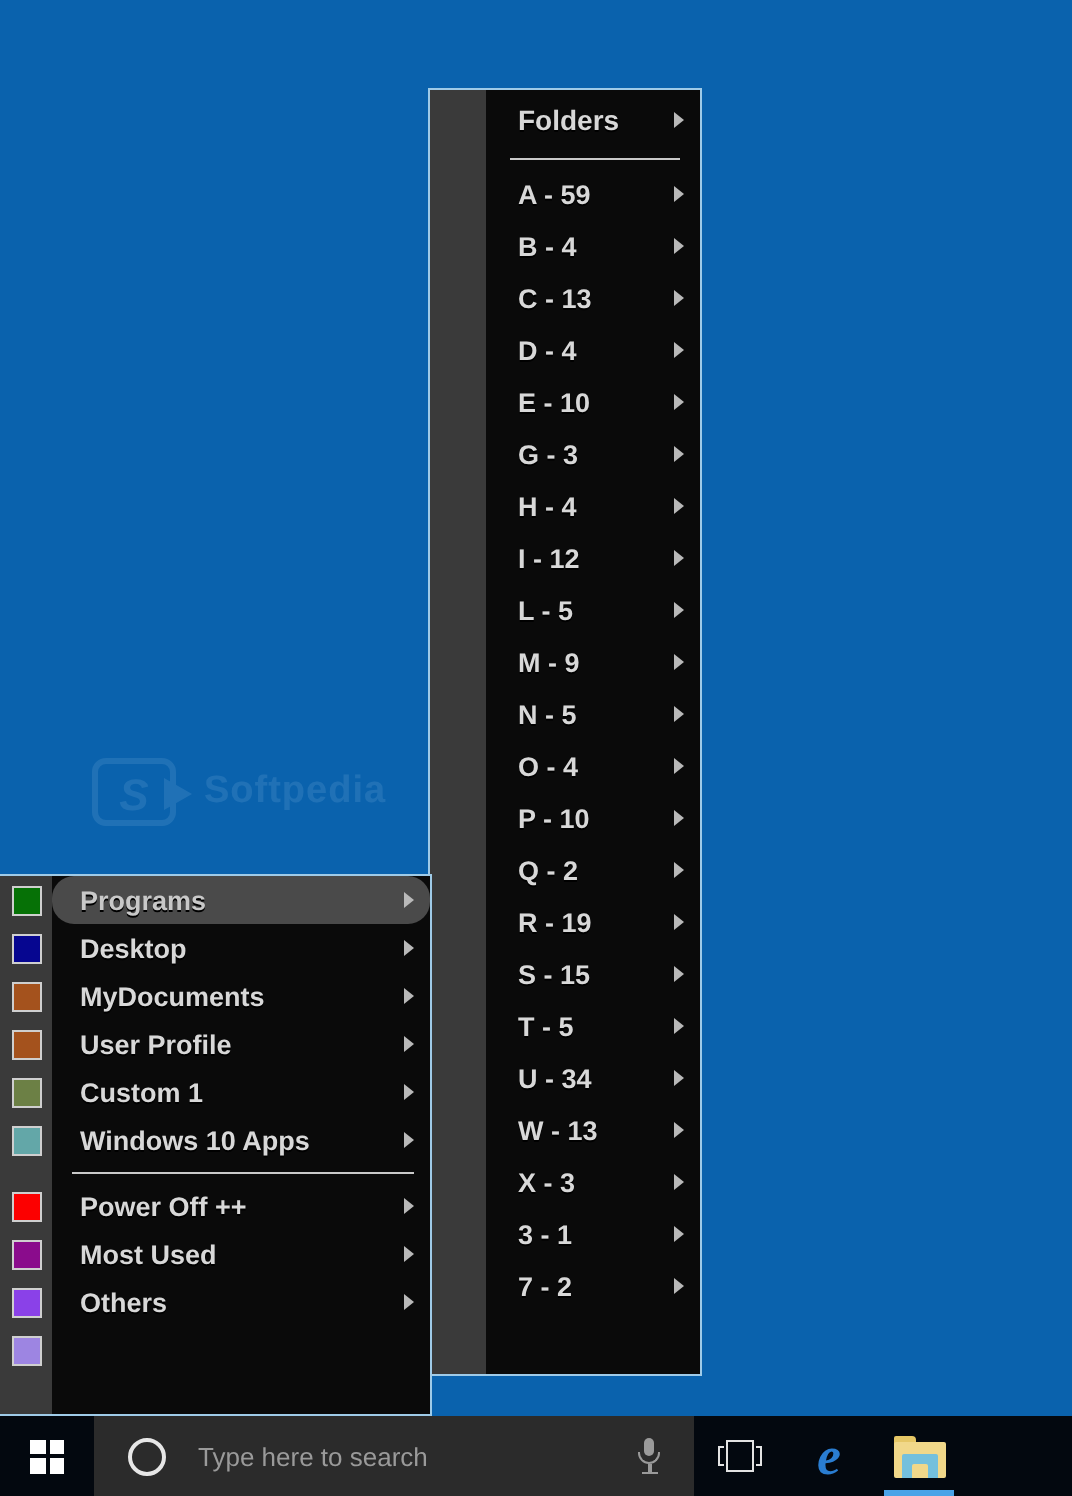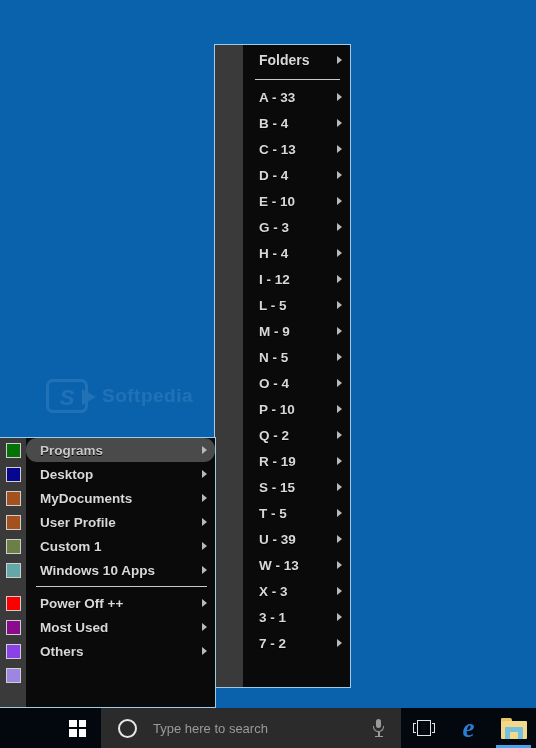--- a/index.html
+++ b/index.html
@@ -191,21 +191,20 @@
 
   
   #taskbar {
     position: absolute;
     left: 0; bottom: 0;
     width: 536px;
     height: 40px;
     background: #03080f;
     display: flex;
     align-items: center;
-    justify-content: flex-end;
   }
   #start-button {
     width: 47px;
     height: 40px;
     display: flex;
     align-items: center;
     justify-content: center;
     flex: 0 0 47px;
   }
   .win-logo {
@@ -369,21 +368,21 @@
   <div class="menu-body" id="folders-body">
 
     <div class="row hdr-row">
 
       <div class="label">Folders</div>
       <div class="arrow"></div>
     </div>
     <div class="sep"></div>
 
   <div class="row item-row">
-        <div class="label">A - 33</div>
+        <div class="label">A - 59</div>
         <div class="arrow"></div>
       </div>
       <div class="row item-row">
         <div class="label">B - 4</div>
         <div class="arrow"></div>
       </div>
       <div class="row item-row">
         <div class="label">C - 13</div>
         <div class="arrow"></div>
       </div>
@@ -437,21 +436,21 @@
       </div>
       <div class="row item-row">
         <div class="label">S - 15</div>
         <div class="arrow"></div>
       </div>
       <div class="row item-row">
         <div class="label">T - 5</div>
         <div class="arrow"></div>
       </div>
       <div class="row item-row">
-        <div class="label">U - 39</div>
+        <div class="label">U - 34</div>
         <div class="arrow"></div>
       </div>
       <div class="row item-row">
         <div class="label">W - 13</div>
         <div class="arrow"></div>
       </div>
       <div class="row item-row">
         <div class="label">X - 3</div>
         <div class="arrow"></div>
       </div>

